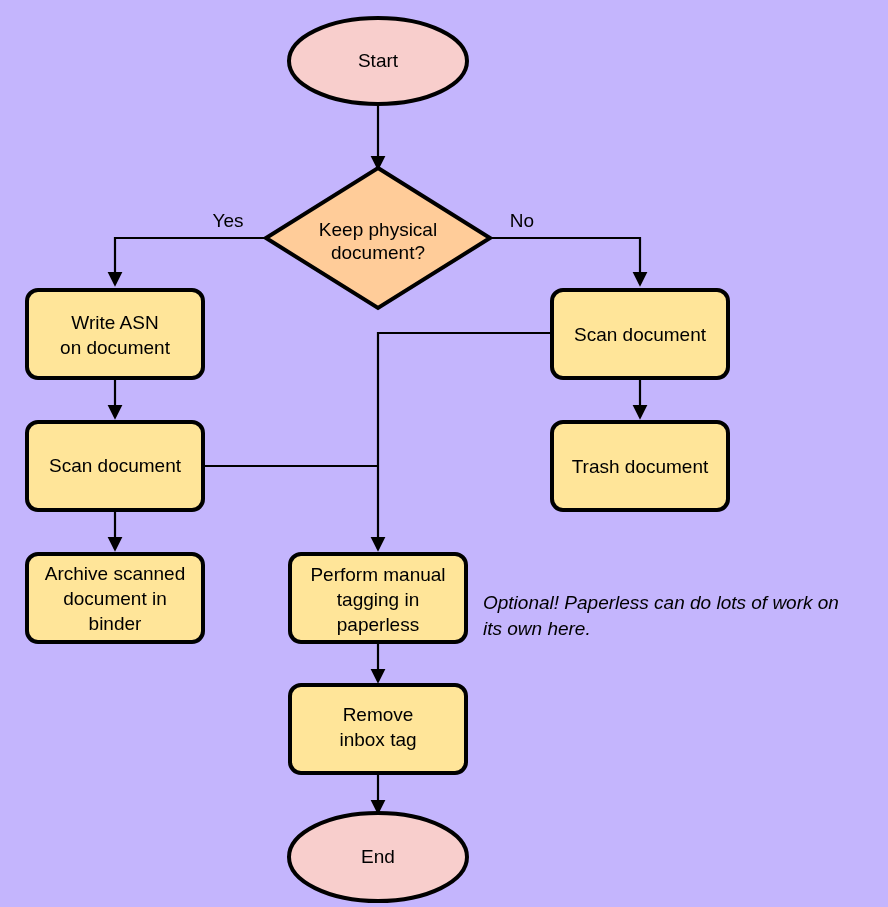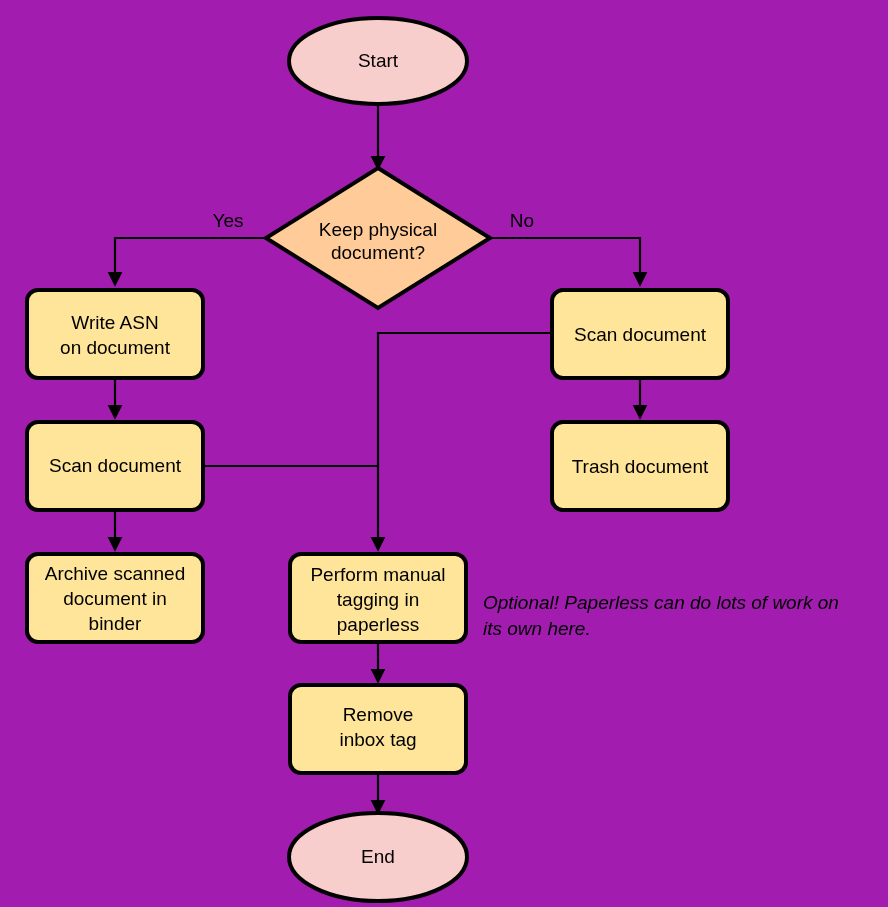--- a/index.html
+++ b/index.html
@@ -7,21 +7,21 @@
     padding: 0;
     background: #ffffff;
   }
   body {
     font-family: "Liberation Sans", sans-serif;
   }
   #flow-root {
     position: relative;
     width: 888px;
     height: 907px;
-    background: #a21caf;
+    background: #c4b5fd;
     overflow: hidden;
   }
   #flow-svg {
     position: absolute;
     top: 0;
     left: 0;
     width: 888px;
     height: 907px;
   }
   .node-text {

